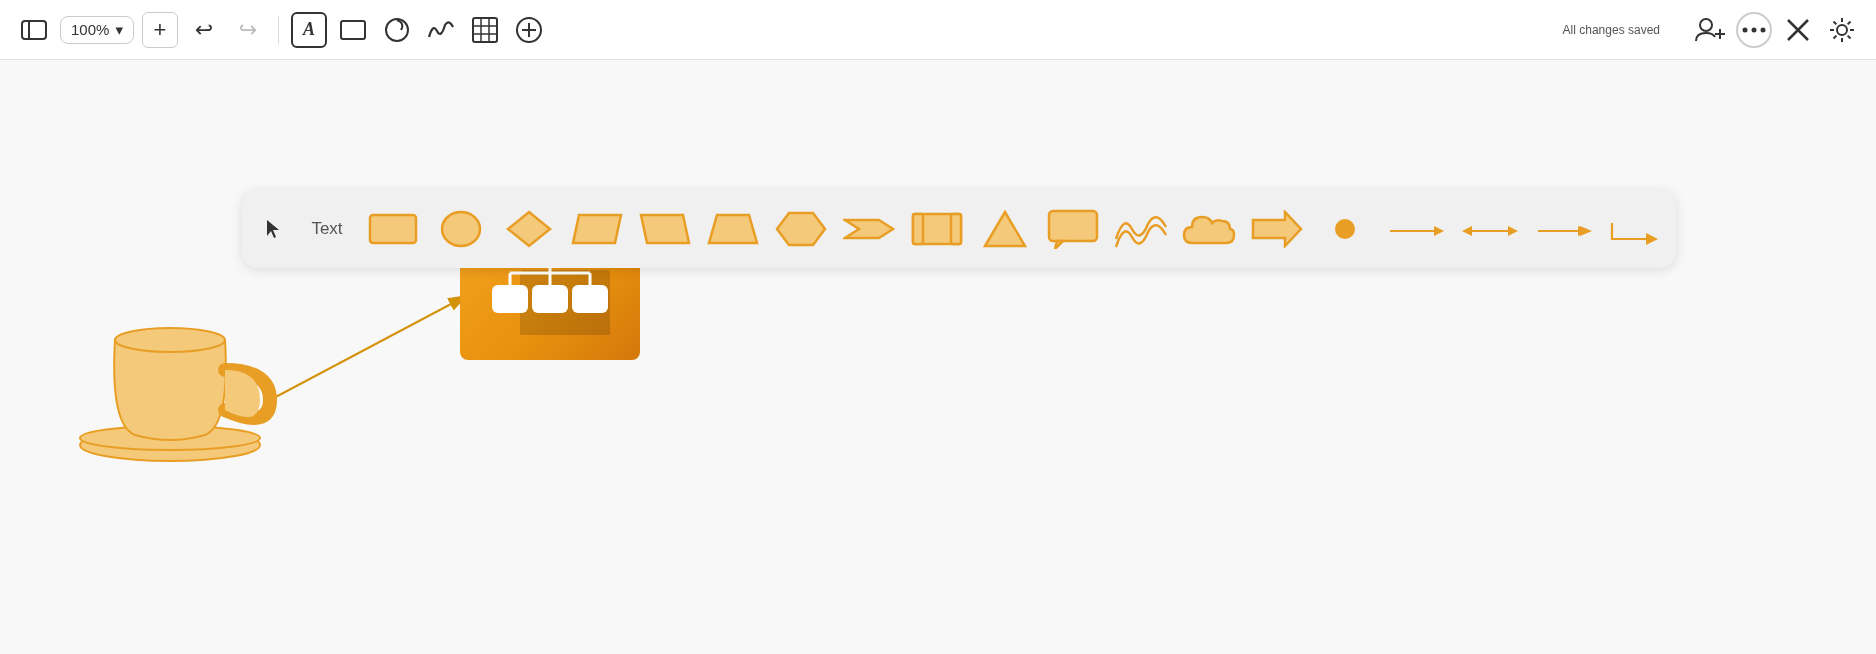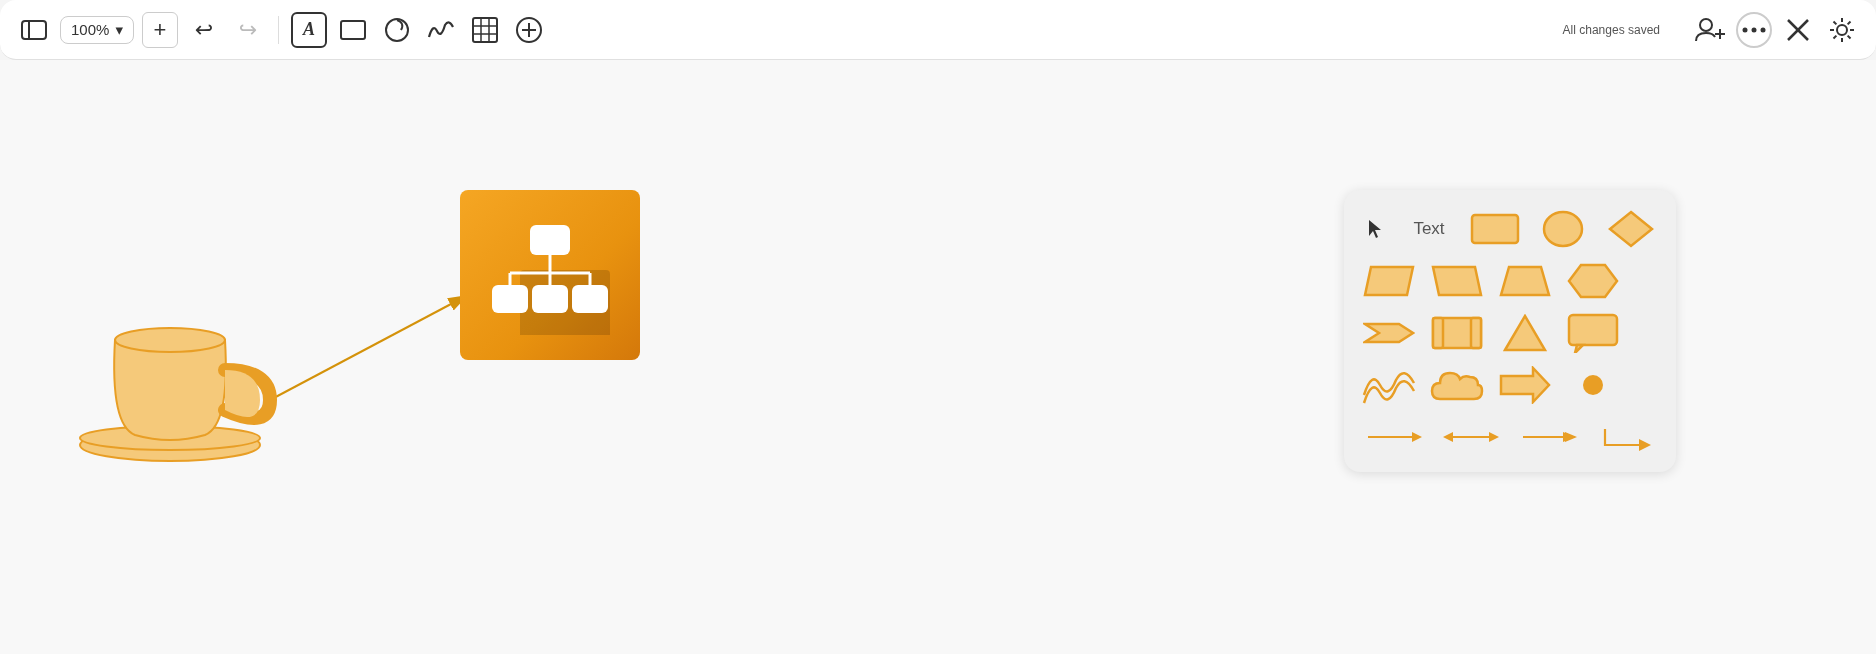--- a/index.html
+++ b/index.html
@@ -13,21 +13,20 @@
 
     
     #toolbar {
       display: flex;
       align-items: center;
       background: #ffffff;
       border-bottom: 1px solid #e0e0e0;
       height: 60px;
       padding: 0 16px;
       gap: 8px;
-      border-radius: 16px;
     }
 
     .toolbar-icon {
       width: 36px;
       height: 36px;
       display: flex;
       align-items: center;
       justify-content: center;
       cursor: pointer;
       border-radius: 6px;
@@ -105,21 +104,21 @@
 
     
     #shape-picker {
       position: absolute;
       right: 200px;
       top: 130px;
       background: #f0f0f0;
       border-radius: 16px;
       padding: 20px 18px;
       display: flex;
-      flex-direction: column;
+      flex-direction: row;
       gap: 14px;
       box-shadow: 0 2px 12px rgba(0,0,0,0.12);
       min-width: 290px;
     }
 
     .shape-row {
       display: flex;
       align-items: center;
       gap: 14px;
     }

